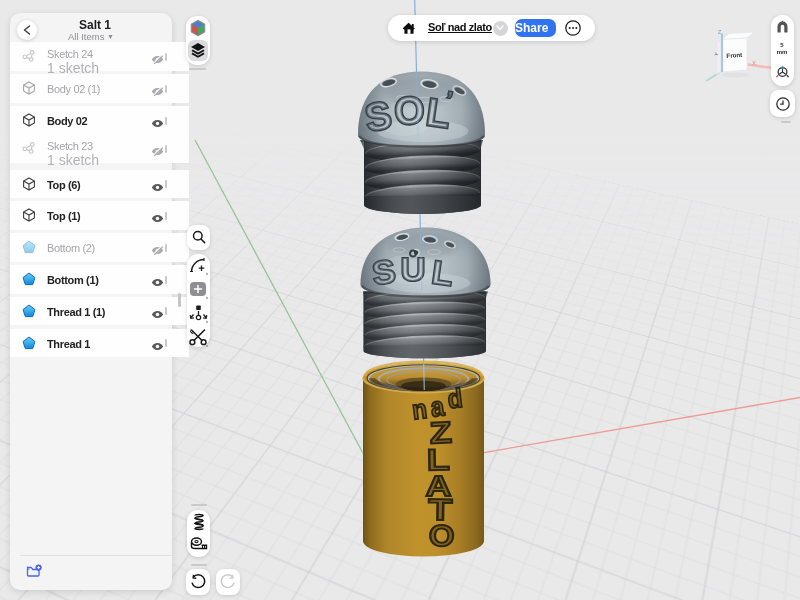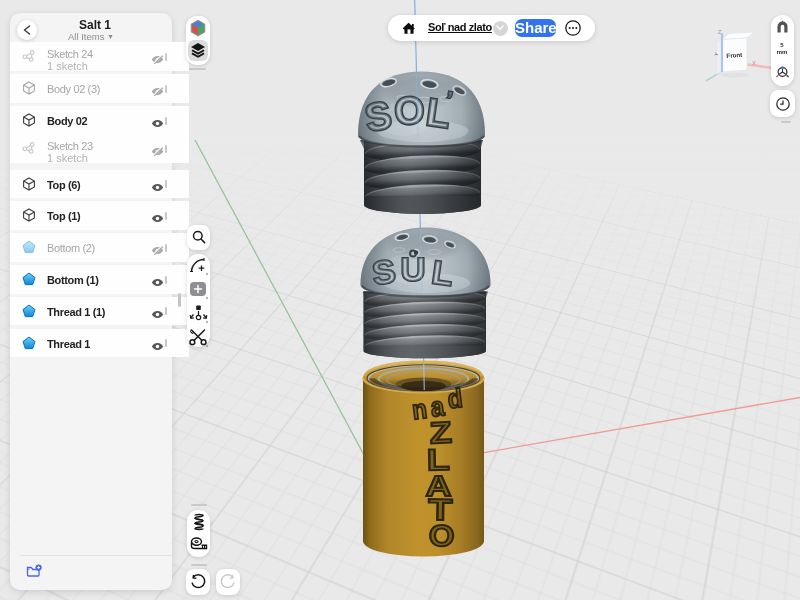--- a/index.html
+++ b/index.html
@@ -29,33 +29,33 @@
           font-size:9.5px;color:#8e8e93;}
   #sb-sub .car{font-size:7px;position:relative;top:-1px;}
   #backbtn{position:absolute;left:17px;top:19.5px;width:20px;height:20px;border-radius:50%;
            background:#fff;box-shadow:0 1px 4px rgba(0,0,0,.16);}
   #backbtn svg{position:absolute;left:6px;top:5px;}
   .row{position:absolute;left:0px;width:179px;height:28.5px;background:#fefefe;}
   .row .ic{position:absolute;left:12px;top:7px;}
   .row .lbl{position:absolute;left:37px;top:9px;font-size:11px;color:#232325;font-weight:bold;white-space:nowrap;letter-spacing:-.35px;}
   .row .lbl.dim{color:#a5a5a9;font-weight:normal;}
   .row .lbl.up{top:6px;}
-  .row .sub{position:absolute;left:37px;top:18px;font-size:11px;color:#b2b2b6;}
+  .row .sub{position:absolute;left:37px;top:18px;font-size:14px;color:#b2b2b6;}
   .row .eye{position:absolute;left:141px;top:9px;}
   .row .tick{position:absolute;left:155px;top:10.5px;width:1.5px;height:8px;background:#c9c9cd;border-radius:1px;}
   #sb-footline{position:absolute;left:10px;top:542px;width:152px;height:1px;background:#e2e2e4;}
   
   .tbtn{position:absolute;background:#fff;border-radius:8px;box-shadow:0 1px 4px rgba(0,0,0,.15);}
   .pillv{position:absolute;background:#fff;border-radius:11px;box-shadow:0 1px 4px rgba(0,0,0,.15);}
   
   #toppill{position:absolute;left:388px;top:15px;width:207px;height:26px;background:#fff;
            border-radius:13px;box-shadow:0 1px 5px rgba(0,0,0,.14);}
   #tp-title{position:absolute;left:40px;top:6px;font-size:11px;font-weight:bold;color:#0e0e0f;letter-spacing:-.4px;text-decoration:underline;}
   #sharebtn{position:absolute;left:127px;top:3.5px;width:40.5px;height:18.5px;background:#3173f1;
-            border-radius:7px;color:#fff;font-size:15px;font-weight:bold;line-height:18.5px;}
+            border-radius:7px;color:#fff;font-size:12px;font-weight:bold;line-height:18.5px;}
   #chev{position:absolute;left:105px;top:5.5px;width:15px;height:15px;border-radius:50%;background:#d6d6d8;}
   #dots{position:absolute;left:177px;top:5px;width:16px;height:16px;}
 </style>
 </head>
 <body>
 <div id="scene">
   <div id="floorwrap">
       <div id="floor"></div>
     </div>
   <div id="floorfade"></div>
@@ -273,21 +273,21 @@
           </svg></span>
         <span class="tick"></span>
       </div>
       <div class="row" style="top:61.2px">
         <span class="ic" style="opacity:0.45"><svg width="14" height="14" viewBox="0 0 14 14">
             <g fill="none" stroke="#3e3e40" stroke-width="1.1">
               <polygon points="7,1 12.4,4 12.4,10 7,13 1.6,10 1.6,4"></polygon>
               <path d="M1.6 4 L7 7 L12.4 4 M7 7 V13"></path>
             </g>
           </svg></span>
-        <span class="lbl dim">Body 02 (3)</span>
+        <span class="lbl dim">Body 02 (1)</span>
         <span class="eye"><svg width="13" height="11" viewBox="0 0 13 11">
             <path d="M6.5 2 C9.5 2 11.5 4.2 12.2 5.5 C11.5 6.8 9.5 9 6.5 9 C3.5 9 1.5 6.8 0.8 5.5 C1.5 4.2 3.5 2 6.5 2 Z" fill="#ababaf"></path>
             <circle cx="6.5" cy="5.5" r="1.7" fill="#f6f6f6"></circle>
             <line x1="2.2" y1="9.6" x2="10.8" y2="1.4" stroke="#f6f6f6" stroke-width="1.6"></line>
             <line x1="3.2" y1="9.9" x2="11.8" y2="1.7" stroke="#ababaf" stroke-width="1.2"></line>
           </svg></span>
         <span class="tick"></span>
       </div>
       <div class="row" style="top:93.0px">
         <span class="ic" style="opacity:1"><svg width="14" height="14" viewBox="0 0 14 14">

